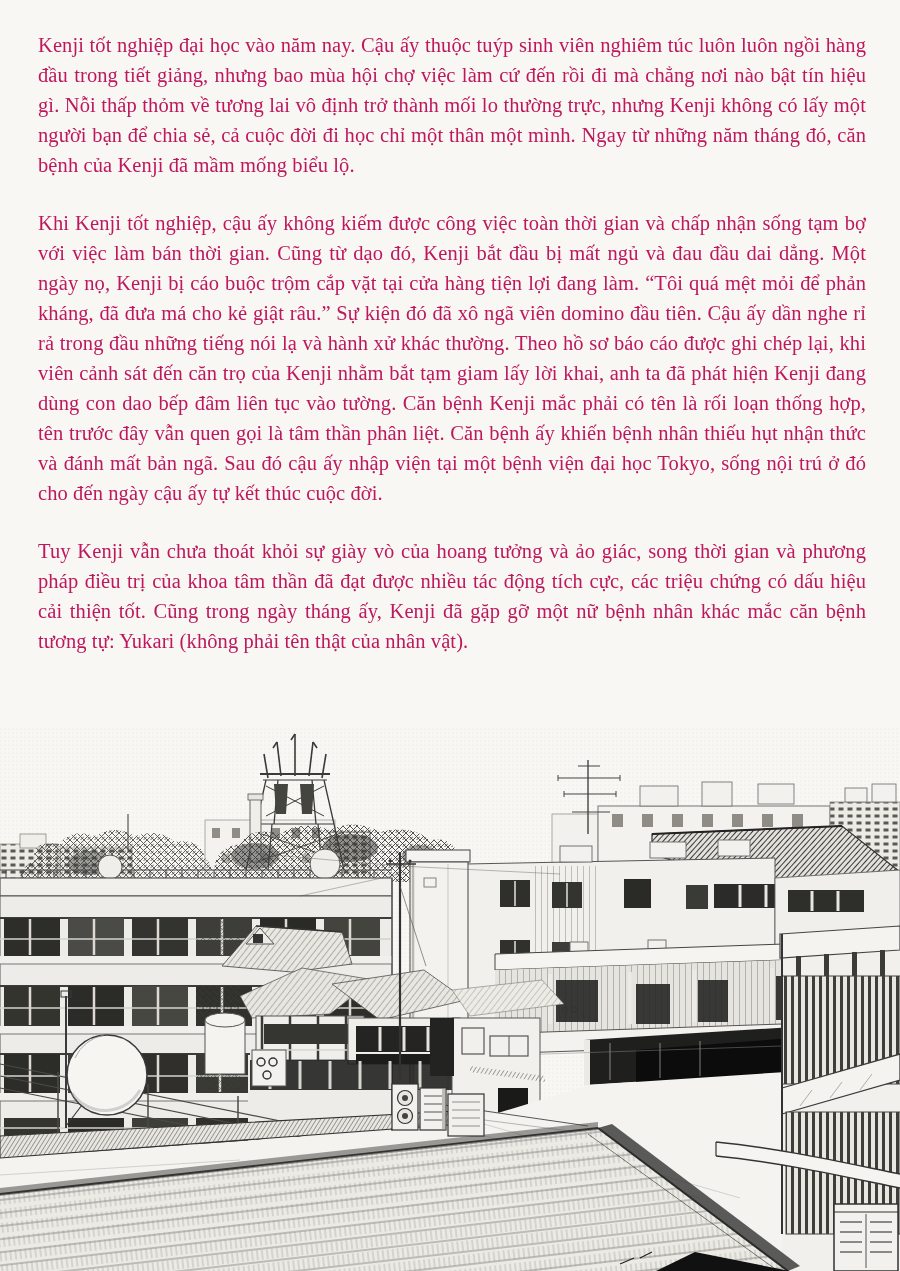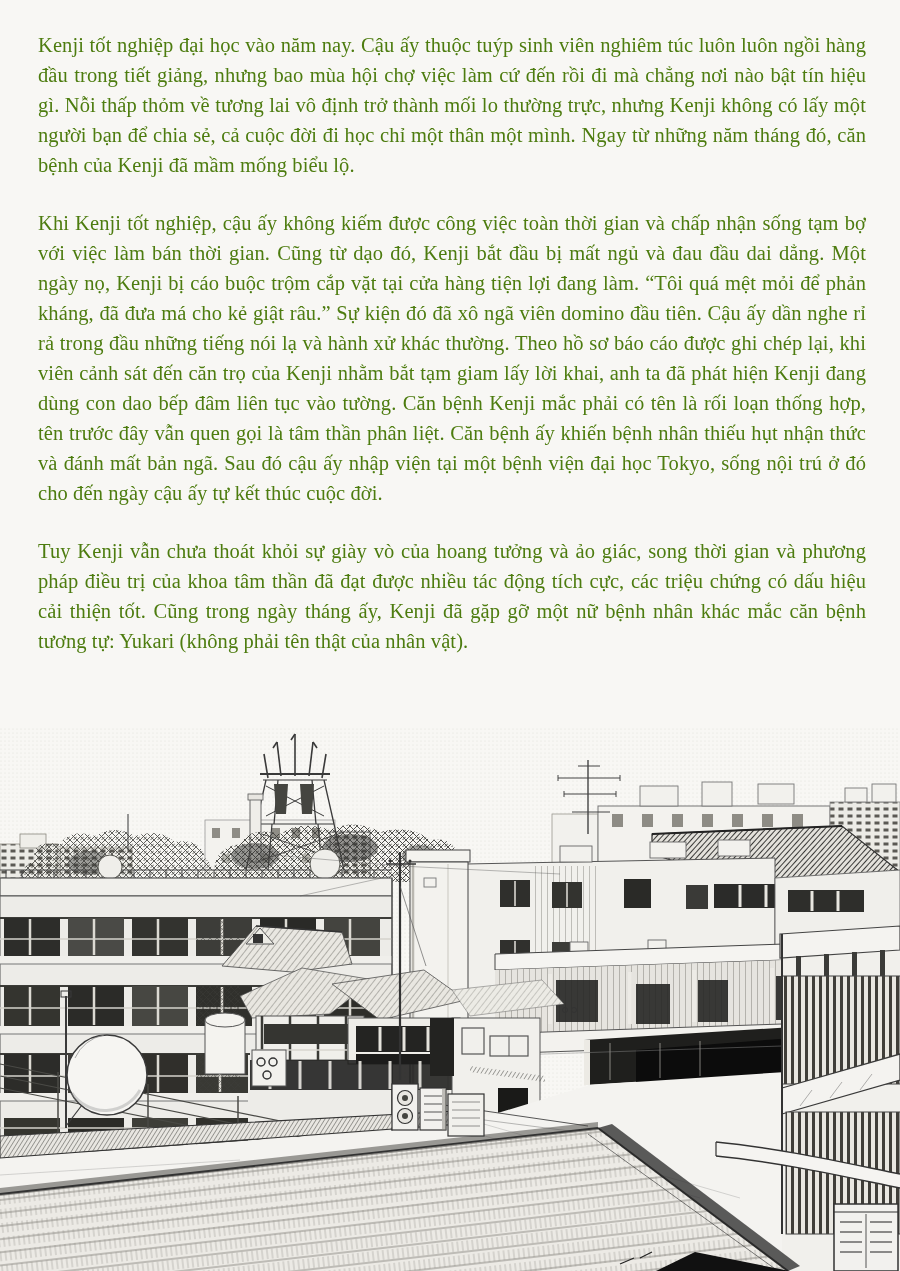--- a/index.html
+++ b/index.html
@@ -1,19 +1,19 @@
 <!DOCTYPE html>
 <html><head>
 <meta charset="utf-8">
 <style>
   html,body{margin:0;padding:0;background:#e9e9e9;}
   .page{position:relative;width:900px;height:1271px;background:#f8f7f4;overflow:hidden;
         font-family:"Liberation Serif","DejaVu Serif",serif;}
   .text-block{position:absolute;top:0;left:0;right:0;padding:30px 34px 0 38px;}
-  .text-block p{margin:0 0 28px 0;font-size:20.5px;line-height:30px;color:#4d7c0f;
+  .text-block p{margin:0 0 28px 0;font-size:20.5px;line-height:30px;color:#be185d;
         text-align:justify;letter-spacing:0.1px;}
   .illustration{position:absolute;top:728px;left:0;width:900px;height:543px;margin:0;}
   .illustration svg{display:block;width:900px;height:543px;}
 </style>
 </head>
 <body>
 
 <div class="page">
 
   <section class="text-block">

